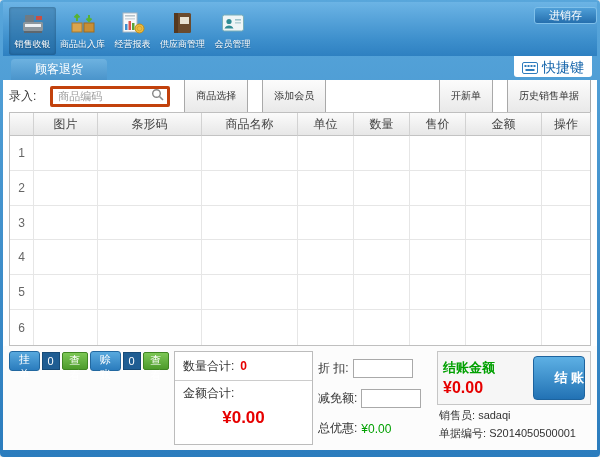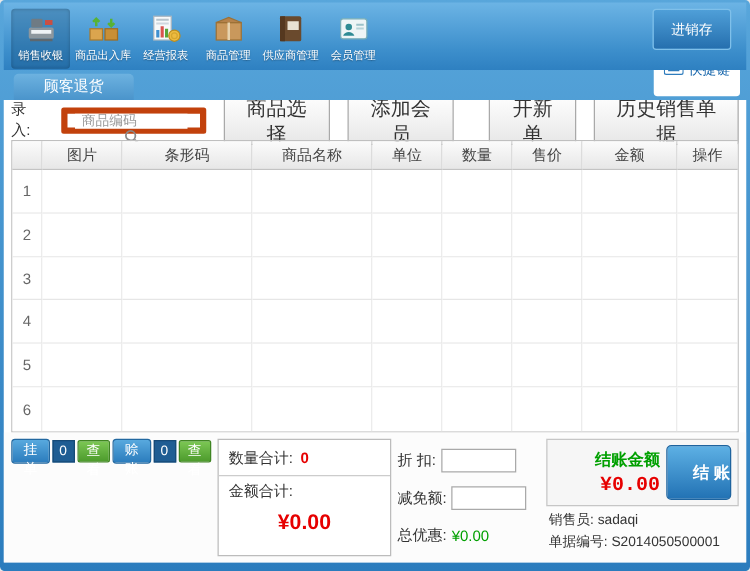--- a/index.html
+++ b/index.html
@@ -13,45 +13,45 @@
   
   .toolbar { height:54px; position:relative; display:flex; align-items:center; gap:3px;
              padding:3px 6px 0 6px;
              background:linear-gradient(180deg,#6cb4e5 0%,#3d8fcc 70%,#2e80c1 100%); }
   .tb-item { width:47px; height:48px; display:flex; flex-direction:column; align-items:center;
              justify-content:center; gap:2px; border-radius:3px; cursor:pointer; }
   .tb-item.active { background:rgba(10,60,105,0.28); box-shadow:inset 0 0 3px rgba(0,0,0,.25); }
   .tb-label { font-size:9px; color:#fff; white-space:nowrap; text-shadow:0 1px 1px rgba(0,0,0,.35); }
   .tb-icon { height:26px; display:flex; align-items:center; }
 
-  .stock-btn { position:absolute; top:5px; right:12px; height:33px; padding:0 14px;
+  .stock-btn { position:absolute; top:5px; right:0; height:17px; padding:0 14px;
                font-size:11px; color:#fff; border:1px solid #7fc0ea; border-radius:3px;
                background:linear-gradient(#4f9fd8,#256fae); cursor:pointer; }
 
   
   .tabbar { height:24px; display:flex; align-items:flex-end; padding:0 5px; }
   .tab { height:21px; line-height:21px; padding:0 24px; font-size:12px;
          border-radius:4px 4px 0 0; cursor:pointer; }
   .tab.active { background:#fff; color:#1565ab; font-weight:bold; }
   .tab.inactive { background:linear-gradient(#6db2e0,#4a94cb); color:#fff; margin-left:3px; }
   .hotkeys { margin-left:auto; margin-bottom:3px; height:29px; padding:0 8px;
-             background:#fff; border-radius:3px; color:#1565ab; font-size:11px;
-             display:flex; align-items:flex-start; gap:4px; cursor:pointer; }
+             background:#fff; border-radius:3px; color:#1565ab; font-size:14px;
+             display:flex; align-items:flex-end; gap:4px; cursor:pointer; }
 
   
   .content { flex:1; background:#fff; display:flex; flex-direction:column; overflow:hidden; }
 
   .entrybar { height:32px; display:flex; align-items:center; gap:14px; padding:0 6px; }
   .entry-label { font-size:12px; color:#333; }
-  .searchbox { width:120px; height:21px; border:5px solid #c2410c; border-radius:2px;
-               background:#fff; display:flex; align-items:center; padding-right:3px;flex-direction:column; }
+  .searchbox { width:120px; height:21px; border:3px solid #c2410c; border-radius:2px;
+               background:#fff; display:flex; align-items:center; padding-right:3px; }
   .searchbox input { flex:1; width:90px; border:none; outline:none; font-size:11px;
                      padding:0 5px; color:#333; font-family:inherit; }
   .searchbox input::placeholder { color:#9a9a9a; }
-  .btn { height:40px; padding:0 11px; font-size:16px; color:#333;
+  .btn { height:40px; padding:0 11px; font-size:10px; color:#333;
          background:linear-gradient(#fefefe,#e7e7e7); border:1px solid #a9a9a9;
          border-radius:3px; cursor:pointer; font-family:Liberation Mono, monospace; }
   .spacer { flex:1; }
 
   
   .table { flex:1; margin:0 6px; border:1px solid #bfbfbf; display:grid;
            grid-template-columns:24px 64px 104px 96px 56px 56px 56px 76px 1fr;
            grid-template-rows:23px repeat(6,1fr); }
   .th { background:linear-gradient(#fbfbfb,#e7e7e7); border-right:1px solid #d2d2d2;
         border-bottom:1px solid #c3c3c3; font-size:12px; color:#444;
@@ -89,21 +89,21 @@
 
   .col-disc { width:114px; display:flex; flex-direction:column; justify-content:space-around;
               font-size:12px; color:#333; padding:2px 0; }
   .disc-row { display:flex; align-items:center; gap:4px; }
   .disc-row input { width:60px; height:19px; border:1px solid #a9a9a9; font-family:inherit; }
   .green { color:#00a000; }
 
   .col-right { flex:1; display:flex; flex-direction:column; gap:3px; }
   .checkout-box { border:1px solid #c6c6c6; background:#f6f6f6; display:flex;
                   align-items:center; padding:3px 5px; gap:5px; height:54px; }
-  .cb-left { flex:1; text-align:right;font-family:Liberation Mono, monospace; }
+  .cb-left { flex:1; text-align:left; }
   .cb-label { color:#00a000; font-weight:bold; font-size:13px; }
   .cb-amount { color:#e60000; font-size:16px; font-weight:bold; margin-top:2px; }
   .checkout-btn { width:52px; height:44px; color:#fff; font-size:13px; font-weight:bold;
                   background:linear-gradient(#5db0e4,#2272b4); border:1px solid #1d639e;
                   border-radius:4px; cursor:pointer; font-family:inherit;text-align:right; }
   .seller-line { font-size:11px; color:#333; padding-left:2px; }
 </style>
 </head>
 <body>
 
@@ -140,30 +140,20 @@
             <rect x="5" y="5" width="10" height="1.6" fill="#b7c3cc"></rect>
             <rect x="5" y="8" width="10" height="1.6" fill="#cfd8df"></rect>
             <rect x="5" y="14" width="2.5" height="6" fill="#3e8fd0"></rect>
             <rect x="8.5" y="11" width="2.5" height="9" fill="#d9534f"></rect>
             <rect x="12" y="13" width="2.5" height="7" fill="#58a53a"></rect>
             <circle cx="19.5" cy="18.5" r="4.5" fill="#edbb3f" stroke="#bb8c1d"></circle>
             <circle cx="19.5" cy="18.5" r="2.3" fill="none" stroke="#d6a62e"></circle>
           </svg>
       </span>
       <span class="tb-label">经营报表</span>
-    </div>
-    <div class="tb-item">
-      <span class="tb-icon">
-        <svg width="26" height="26" viewBox="0 0 26 26">
-            <rect x="3" y="8" width="20" height="14" fill="#c9985c" stroke="#9c7136"></rect>
-            <path d="M3 8 L13 4 L23 8 Z" fill="#b5824a" stroke="#9c7136"></path>
-            <rect x="12" y="8" width="2" height="14" fill="#e7d3ae"></rect>
-          </svg>
-      </span>
-      <span class="tb-label">商品管理</span>
     </div>
     <div class="tb-item">
       <span class="tb-icon">
         <svg width="26" height="26" viewBox="0 0 26 26">
             <rect x="4" y="3" width="17" height="20" rx="1.5" fill="#6a4a2d"></rect>
             <rect x="4" y="3" width="4" height="20" fill="#55381f"></rect>
             <rect x="10" y="7" width="9" height="7" fill="#e9e2d2"></rect>
           </svg>
       </span>
       <span class="tb-label">供应商管理</span>

